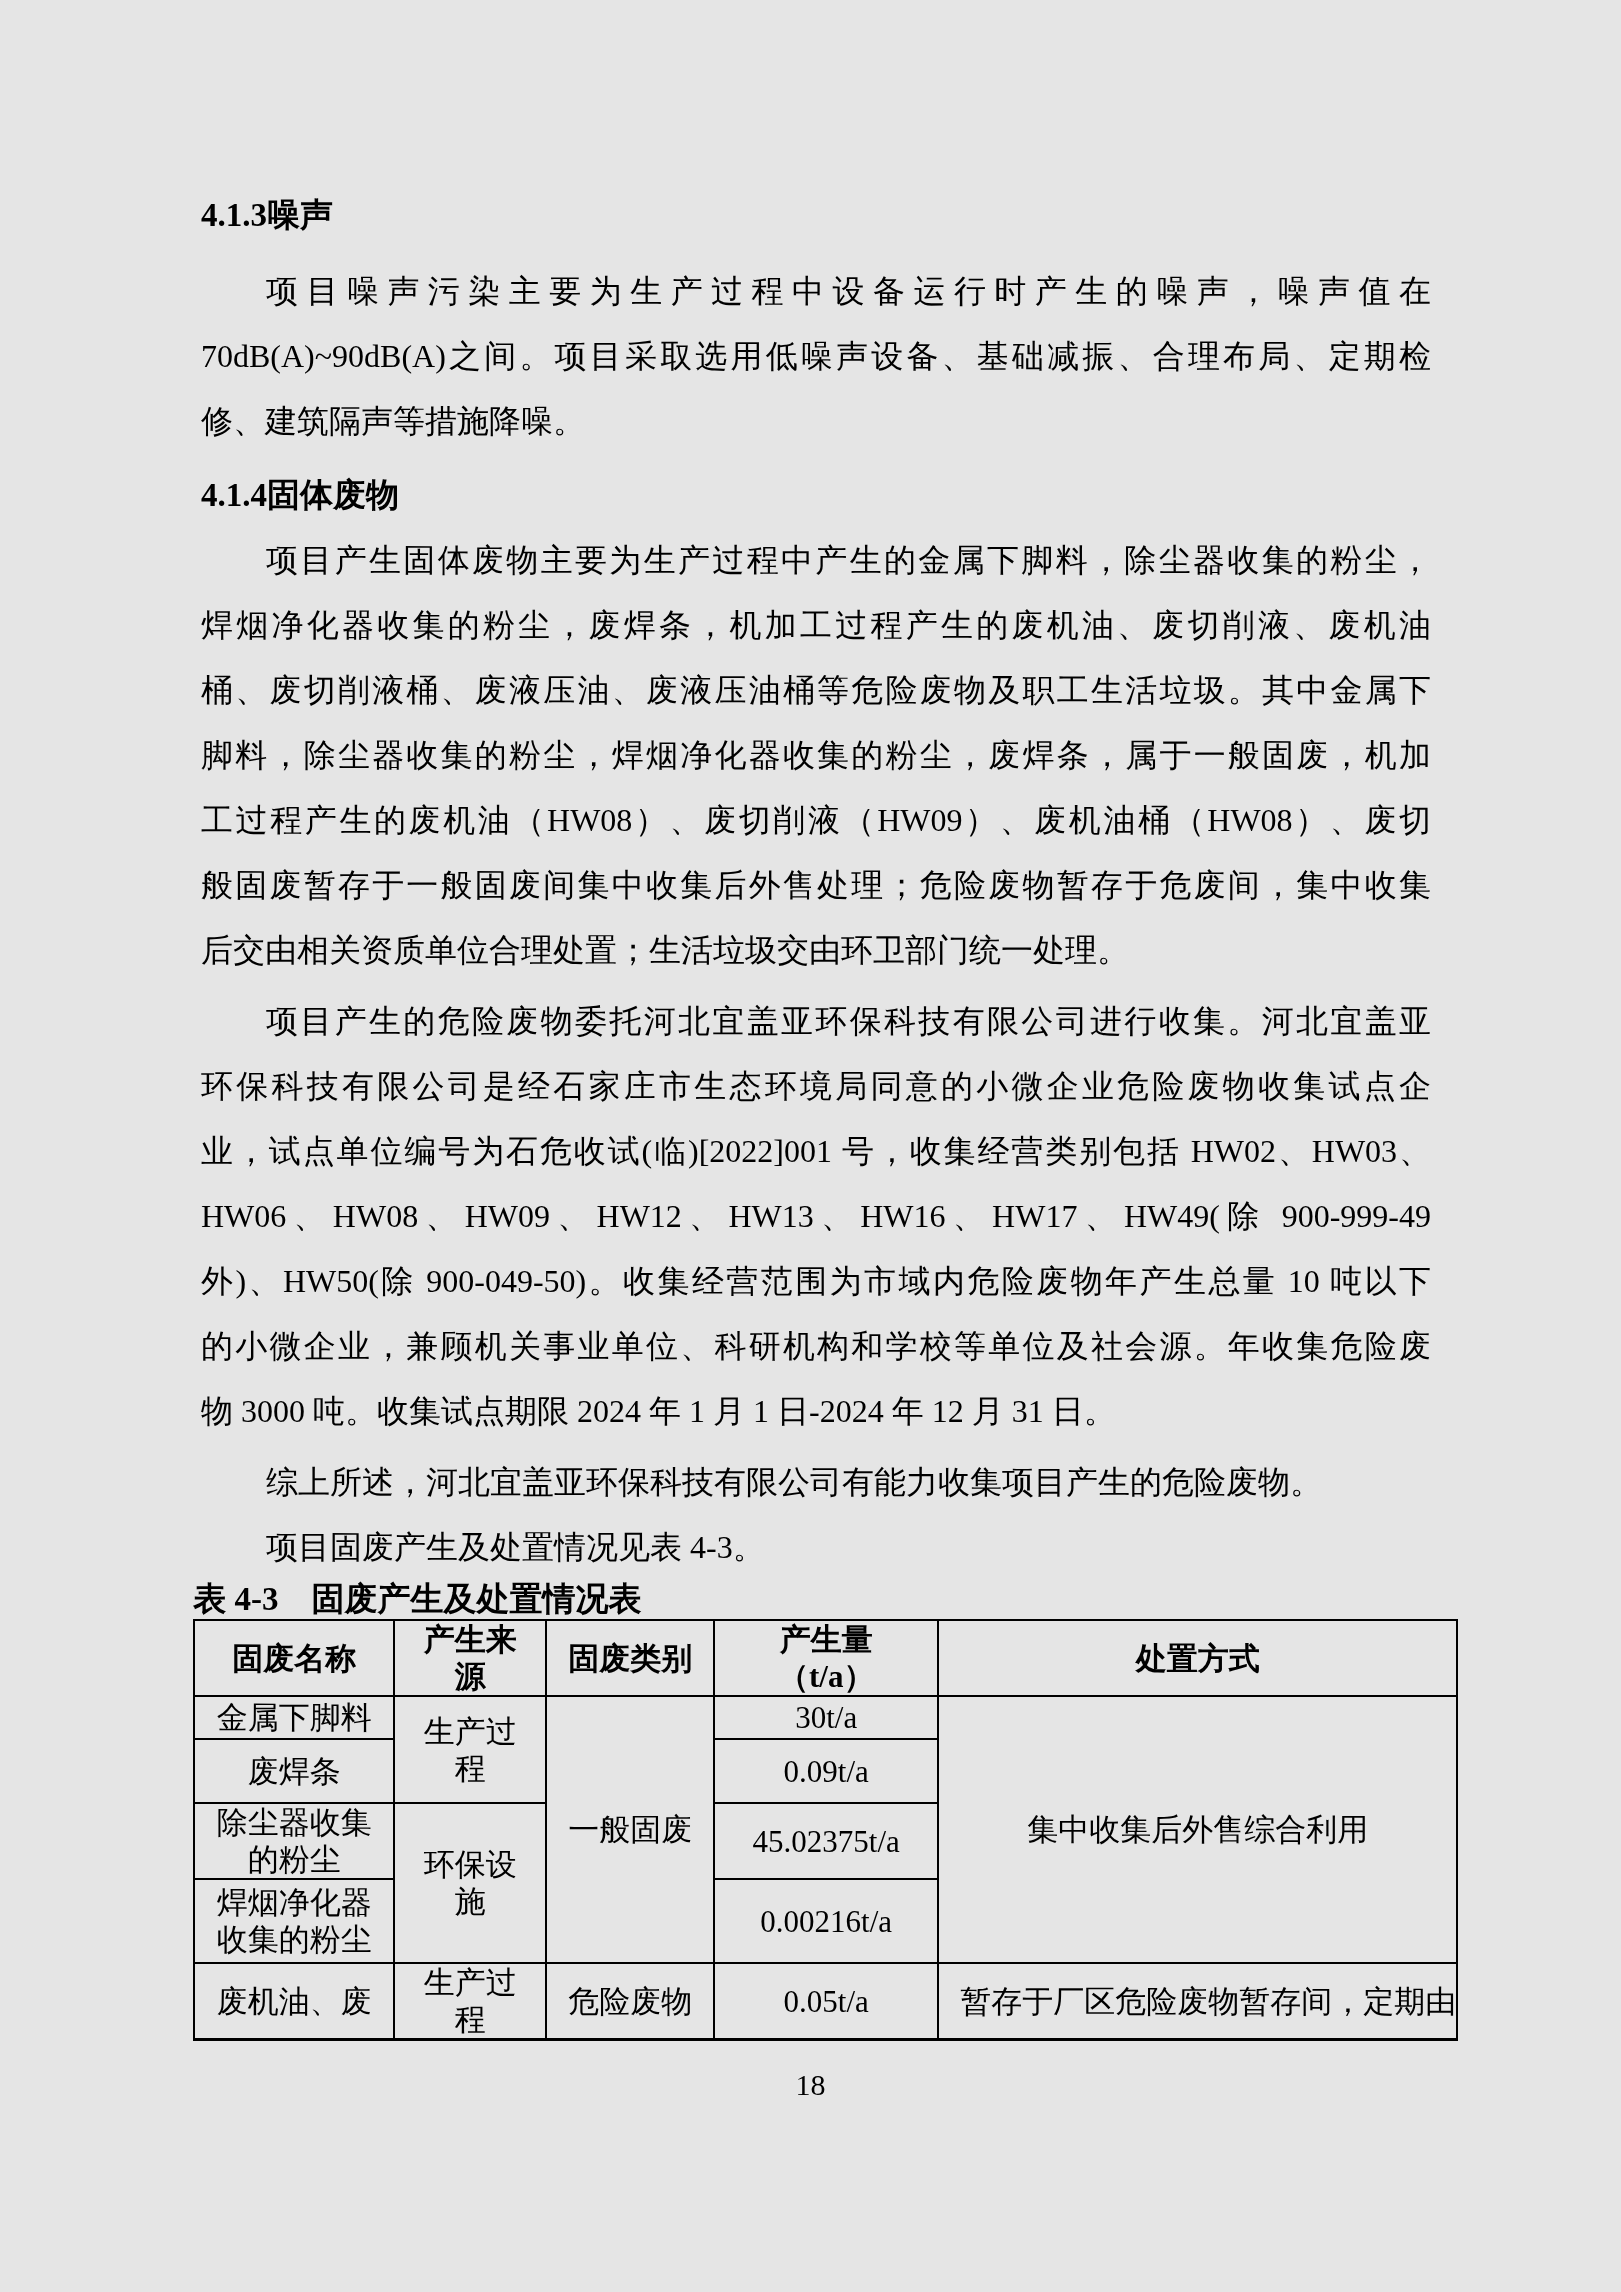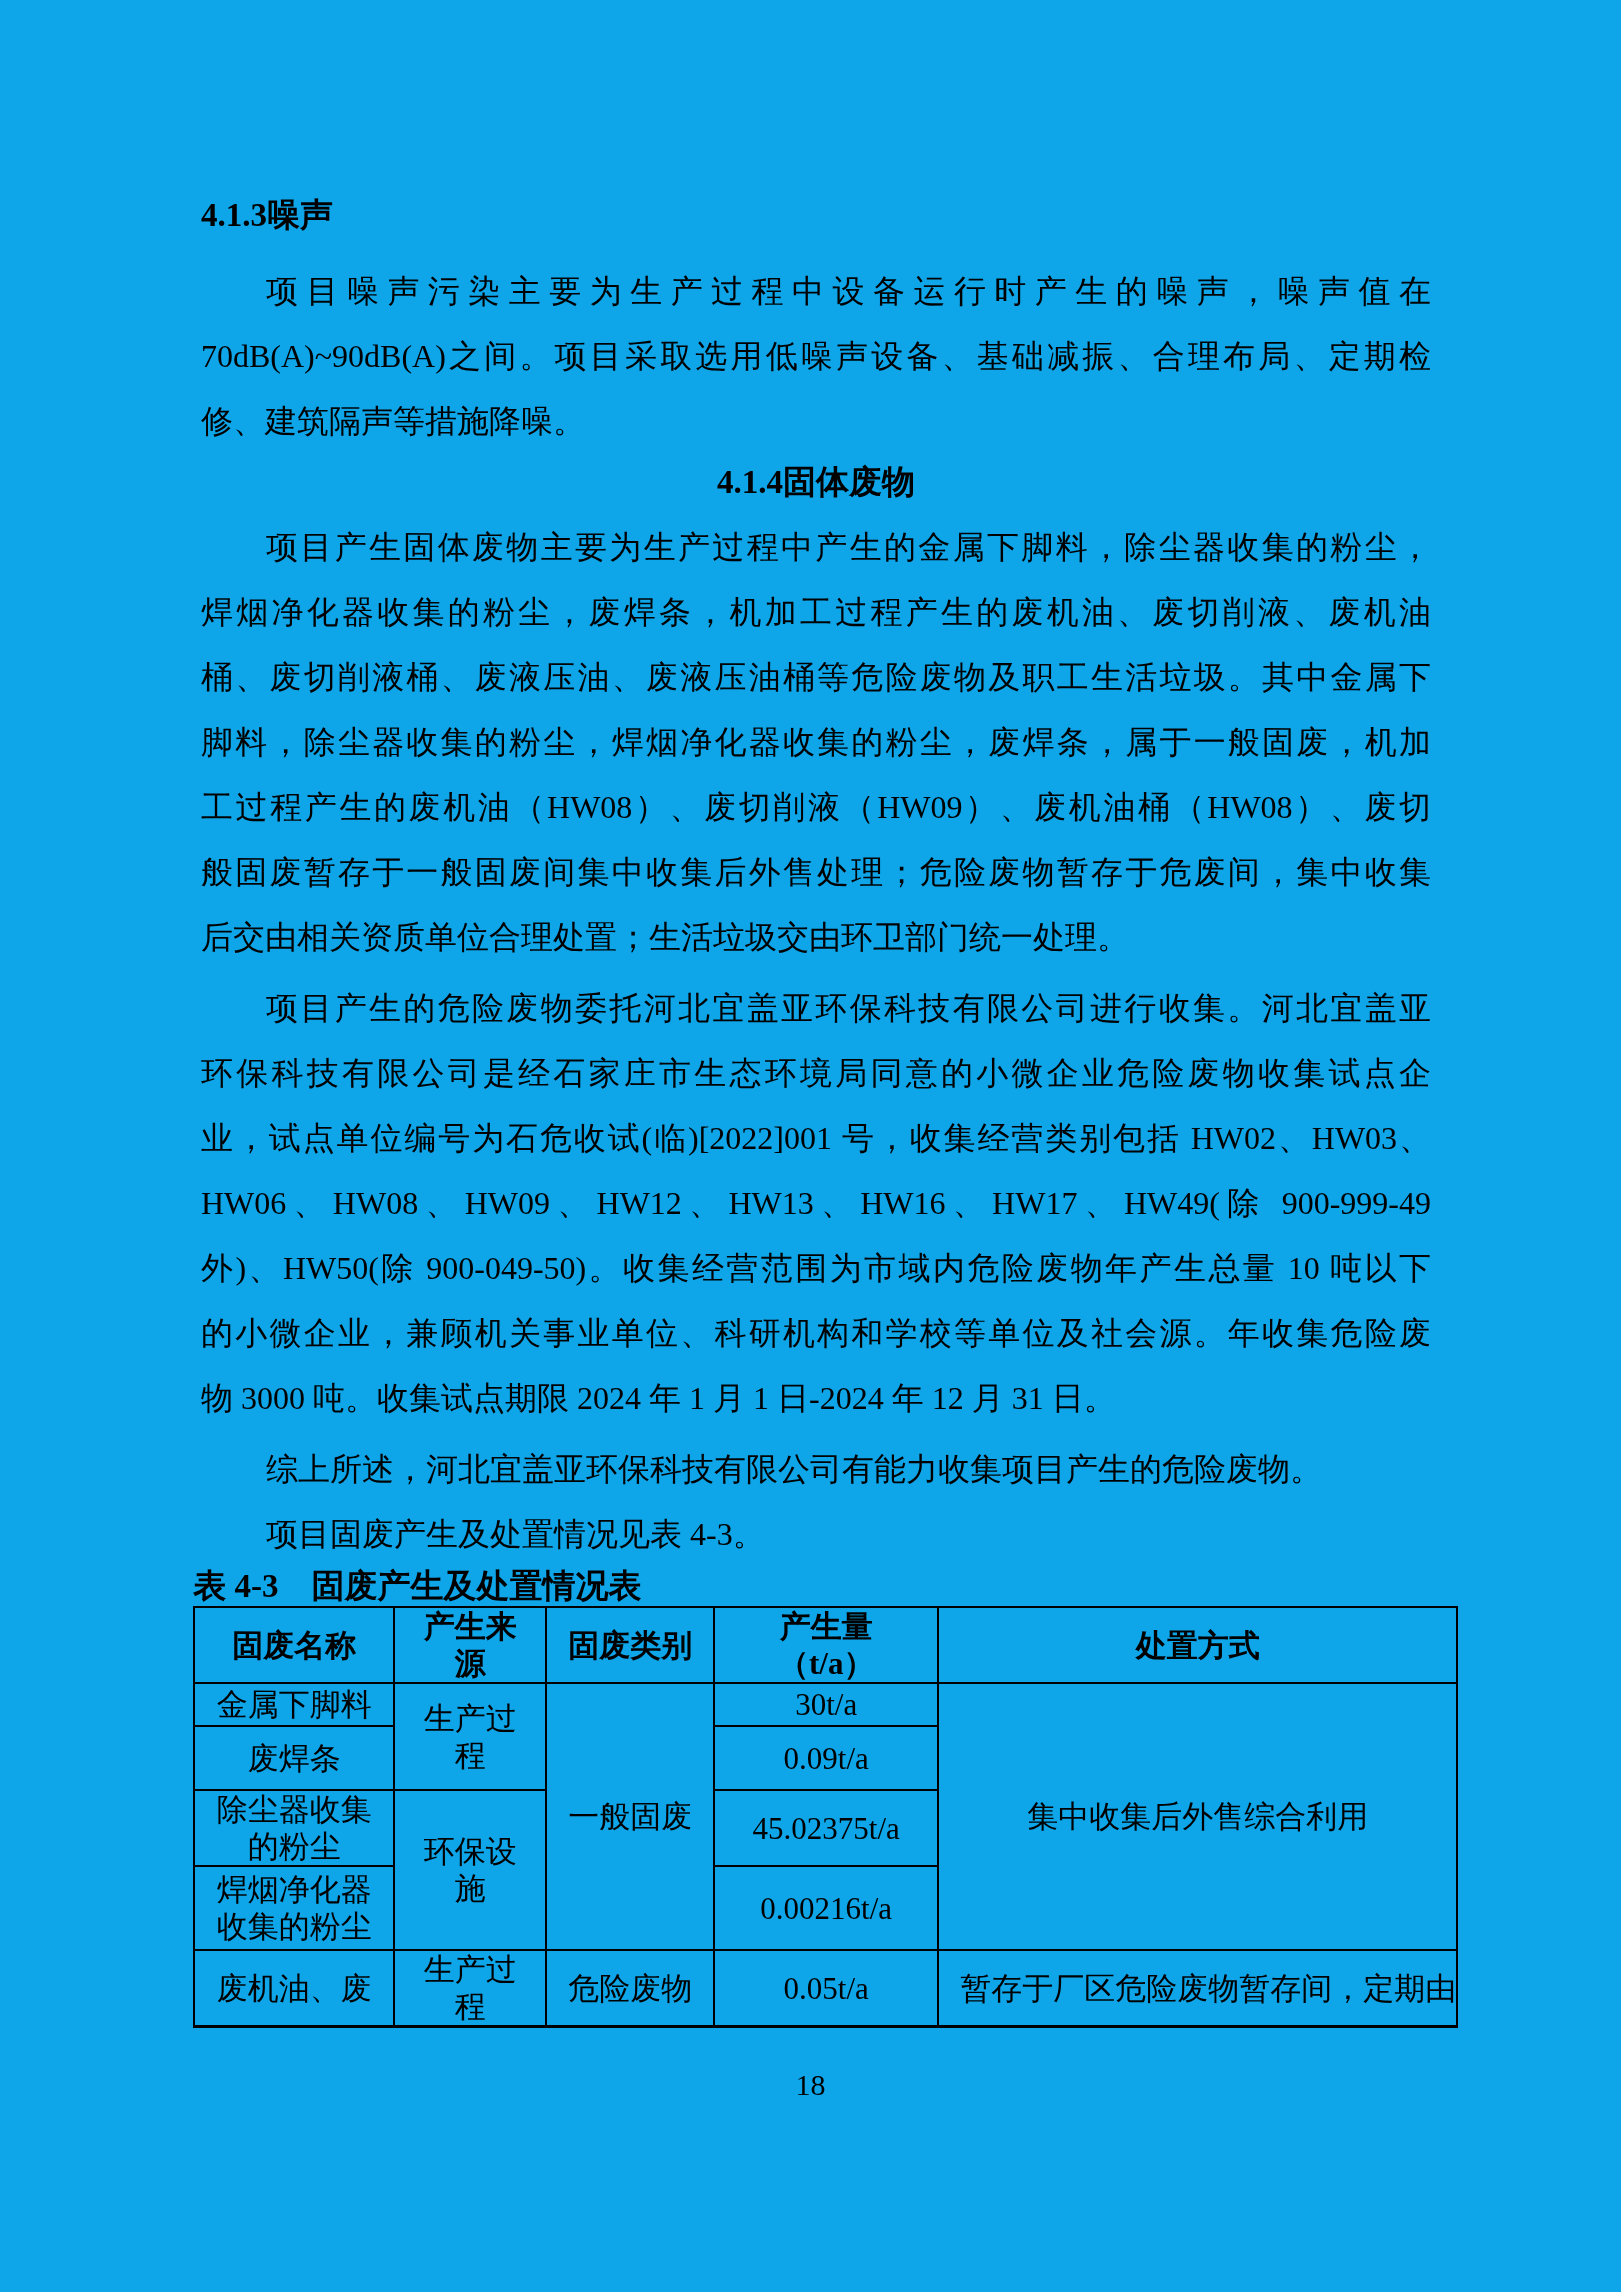--- a/index.html
+++ b/index.html
@@ -1,21 +1,21 @@
 <!DOCTYPE html>
 <html lang="zh"><head>
 <meta charset="utf-8">
 <style>
   html,body { margin:0; padding:0; background:#888; }
   .page {
     position: relative;
     width: 1621px;
     height: 2293px;
     margin: 0 auto;
-    background: #0ea5e9;
+    background: #e5e5e5;
     color: #000000;
     font-family: "Liberation Serif", "DejaVu Serif", serif;
     overflow: hidden;
   }
   .content {
     position: absolute;
     left: 201px;
     top: 194px;
     width: 1230px;
   }
@@ -27,21 +27,21 @@
   }
   .bline {
     font-size: 32px;
     line-height: 65px;
     white-space: normal;
   }
   .just { text-align: justify; text-align-last: justify; }
   .lft  { text-align: left; text-align-last: left; }
   .ind  { text-indent: 65px; }
   .mt-p1 { margin-top: 21.6px; }
-  .mt-h2 { margin-top: 7px; text-align: center; }
+  .mt-h2 { margin-top: 20px; }
   .mt-p2 { margin-top: 11.8px; }
   .mt-p3 { margin-top: 5.9px; }
   .mt-p4 { margin-top: 5.9px; }
   .table-caption {
     width: 1263px;
     margin-left: -7.8px;
     font-size: 33px;
     font-weight: bold;
     line-height: 39px;
   }

